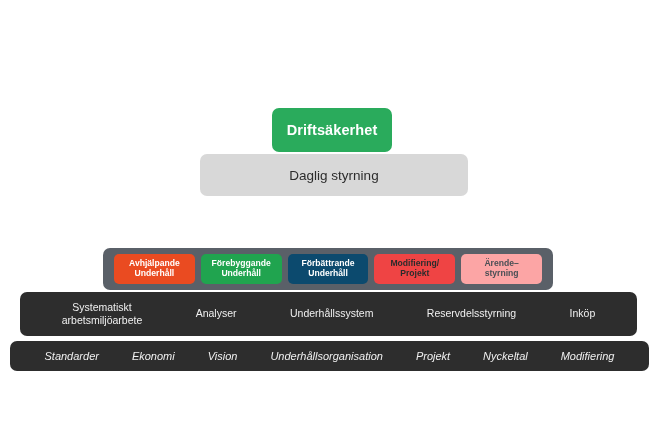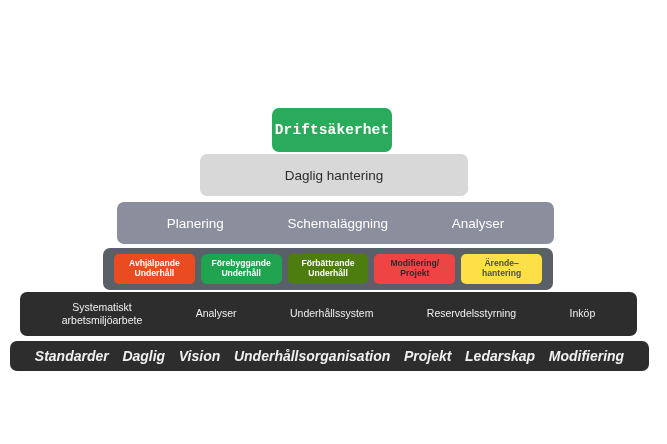--- a/index.html
+++ b/index.html
@@ -31,21 +31,20 @@
 
   
   .row-apex {
     left: 272px;
     top: 108px;
     width: 120px;
     height: 44px;
     background: #2aab5c;
     border-radius: 7px;
     justify-content: center;
-    font-family: Liberation Mono, monospace;
   }
   .row-apex .cell {
     color: #ffffff;
     font-size: 14.5px;
     font-weight: 600;
     letter-spacing: 0.1px;
   }
 
   
   .row-l2 {
@@ -128,65 +127,60 @@
   .row-l6 {
     left: 10px;
     top: 341px;
     width: 639px;
     height: 30px;
     background: #2d2d2d;
     padding: 0 18px;
   }
   .row-l6 .cell {
     color: #f0f0f0;
-    font-size: 14px;
-    font-weight: 700;
+    font-size: 11px;
+    font-weight: 400;
     font-style: italic;
     white-space: nowrap;
   }
 </style>
 </head>
 <body>
 
 <div class="pyramid">
 
   <div class="row row-apex" style="background: rgb(42, 171, 92);">
     <div class="cell">Driftsäkerhet</div>
   </div>
 
   <div class="row row-l2" style="background: rgb(216, 216, 216);">
-    <div class="cell">Daglig hantering</div>
-  </div>
-
-  <div class="row row-l3" style="background: rgb(139, 142, 156);">
-    <div class="cell">Planering</div>
-    <div class="cell">Schemaläggning</div>
-    <div class="cell">Analyser</div>
-  </div>
+    <div class="cell">Daglig styrning</div>
+  </div>
+
 
   <div class="row row-l4" style="background: rgb(90, 96, 104);">
     <div class="chip" style="background: rgb(234, 75, 33); color: rgb(255, 255, 255);">
       <span>Avhjälpande</span>
       <span>Underhåll</span>
     </div>
-    <div class="chip" style="background: rgb(32, 164, 79); color: rgb(255, 255, 255); border-radius: 6px;">
+    <div class="chip" style="background: rgb(32, 164, 79); color: rgb(255, 255, 255);">
       <span>Förebyggande</span>
       <span>Underhåll</span>
     </div>
-    <div class="chip" style="background: #4d7c0f; color: rgb(255, 255, 255);">
+    <div class="chip" style="background: #0c4a6e; color: rgb(255, 255, 255);">
       <span>Förbättrande</span>
       <span>Underhåll</span>
     </div>
     <div class="chip" style="background: #ef4444; color: rgb(44, 44, 44);">
       <span>Modifiering/</span>
       <span>Projekt</span>
     </div>
-    <div class="chip" style="background: #fde047; color: rgb(74, 79, 85);">
+    <div class="chip" style="background: #fca5a5; color: rgb(74, 79, 85);">
       <span>Ärende–</span>
-      <span>hantering</span>
+      <span>styrning</span>
     </div>
   </div>
 
   <div class="row row-l5" style="background: rgb(45, 45, 45);">
     <div class="cell">
       <span>Systematiskt</span>
       <span>arbetsmiljöarbete</span>
     </div>
     <div class="cell">
       <span>Analyser</span>
@@ -197,21 +191,21 @@
     <div class="cell">
       <span>Reservdelsstyrning</span>
     </div>
     <div class="cell">
       <span>Inköp</span>
     </div>
   </div>
 
   <div class="row row-l6" style="background: rgb(45, 45, 45);">
     <div class="cell">Standarder</div>
-    <div class="cell">Daglig</div>
+    <div class="cell">Ekonomi</div>
     <div class="cell">Vision</div>
     <div class="cell">Underhållsorganisation</div>
     <div class="cell">Projekt</div>
-    <div class="cell">Ledarskap</div>
+    <div class="cell">Nyckeltal</div>
     <div class="cell">Modifiering</div>
   </div>
 
 </div>
 
 </body></html>

